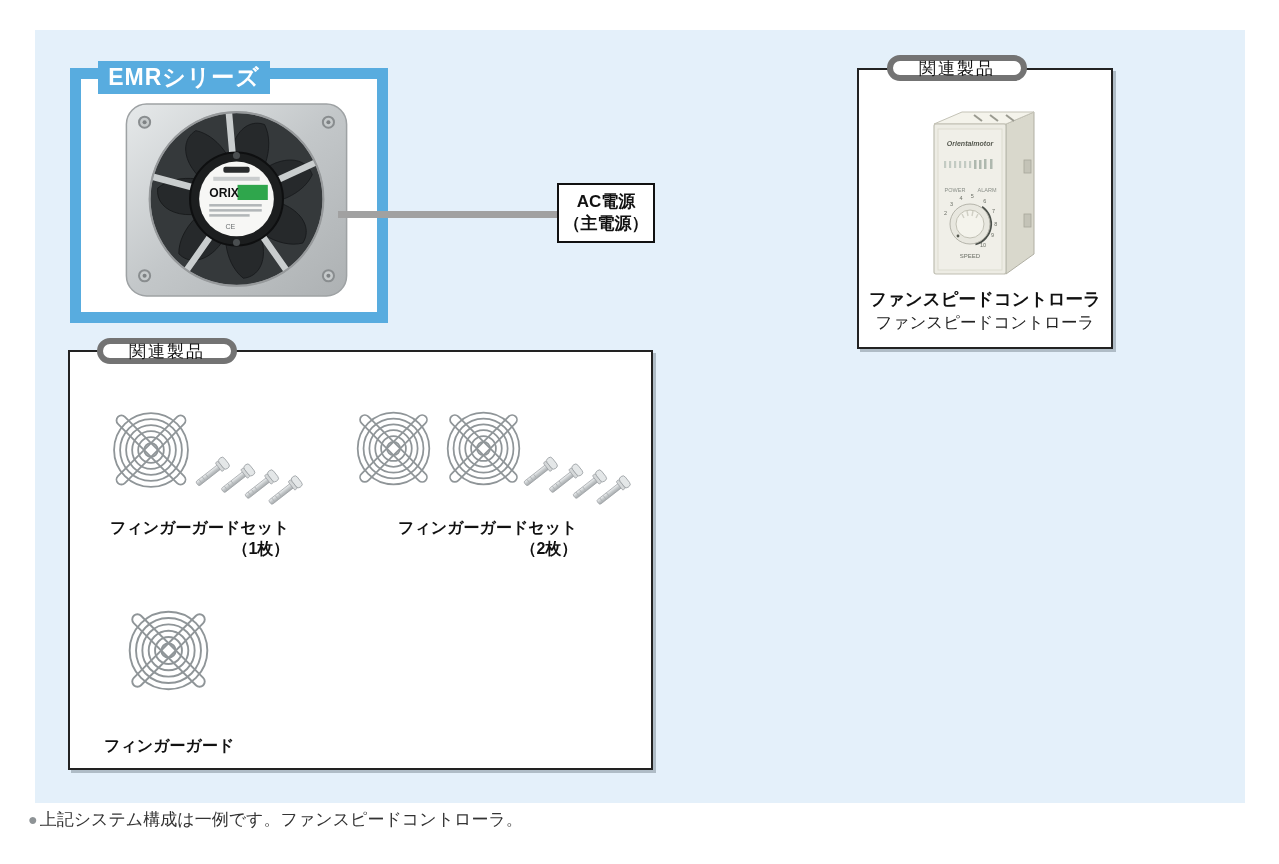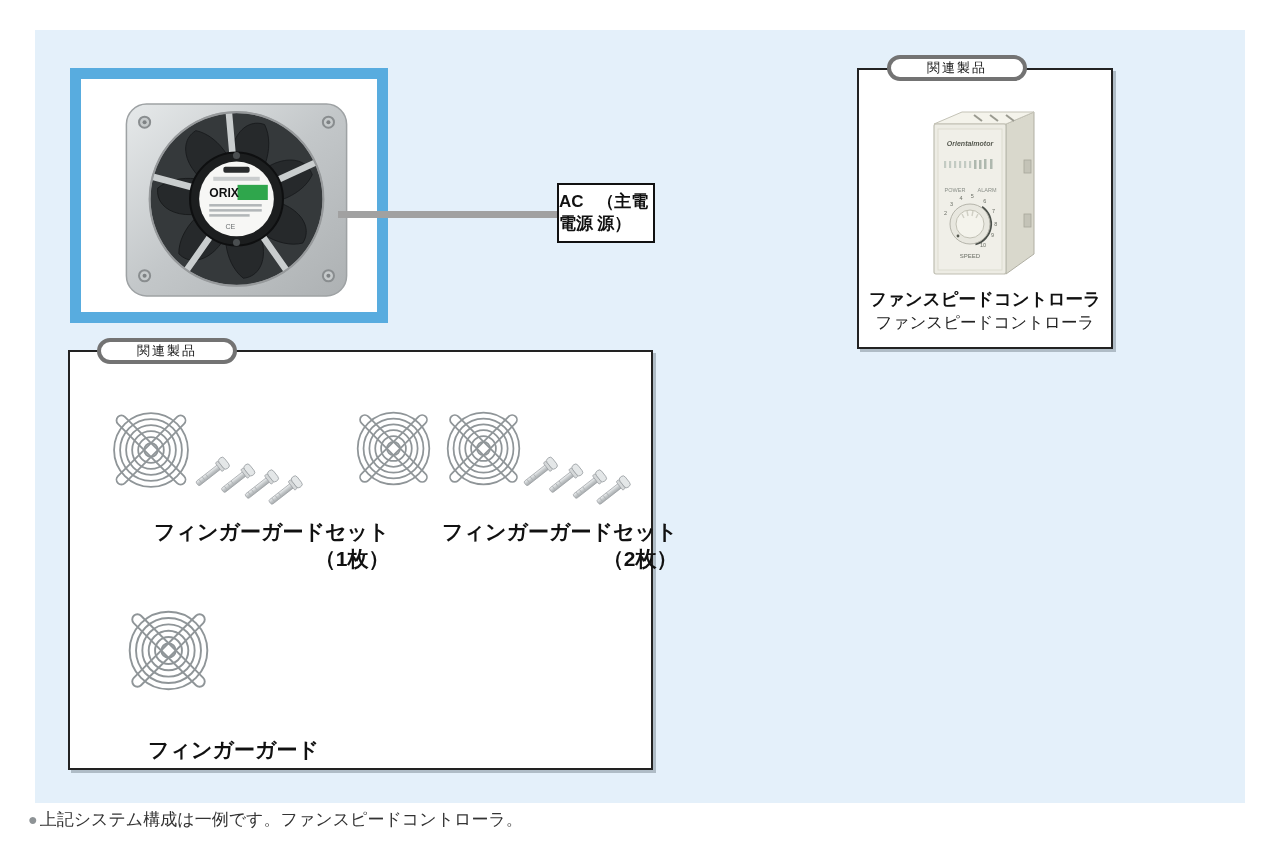--- a/index.html
+++ b/index.html
@@ -14,73 +14,74 @@
   .emr-label { position:absolute; left:98px; top:61px; width:172px; height:33px;
                background:#58ACDF; color:#ffffff; font-size:23px; font-weight:bold;
                display:flex; align-items:center; justify-content:center; z-index:3; letter-spacing:1px; }
   .fan-wrap { position:absolute; left:112px; top:100px; width:248px; height:200px; z-index:2; }
 
   
   .conn-line { position:absolute; left:338px; top:211px; width:221px; height:7px; background:#A1A1A1; z-index:4; }
 
   
   .ac-box { position:absolute; left:557px; top:183px; width:98px; height:60px; background:#ffffff;
-            border:2px solid #111111; z-index:5; display:flex; flex-direction:row;
+            border:2px solid #111111; z-index:5; display:flex; flex-direction:column;
             align-items:center; justify-content:center; font-size:17px; font-weight:bold; color:#111;
             line-height:1.32; }
 
   
   .prod-box { position:absolute; background:#ffffff; border:2px solid #222222;
               box-shadow:3px 3px 0 rgba(95,110,120,0.40); }
   .related-box { left:857px; top:68px; width:256px; height:281px; }
   .periph-box  { left:68px;  top:350px; width:585px; height:420px; }
 
-  .pill { position:absolute; height:26px; background:#ffffff; border:4px solid #737373;
+  .pill { position:absolute; height:26px; background:#ffffff; border:6px solid #737373;
           border-radius:14px; display:flex; align-items:center; justify-content:center;
-          font-size:13px; color:#111; z-index:6; letter-spacing:2px; }
+          font-size:17px; color:#111; z-index:6; letter-spacing:2px; }
   .pill-related { left:887px; top:55px; width:140px; }
   .pill-periph  { left:97px;  top:338px; width:140px; }
 
   .controller-wrap { position:absolute; left:928px; top:102px; width:118px; height:182px; }
 
   .related-name { position:absolute; left:857px; top:287px; width:256px; text-align:center;
                   font-size:17.5px; font-weight:bold; color:#111; }
   .related-note { position:absolute; left:857px; top:312px; width:256px; text-align:center;
                   font-size:16.5px; color:#222; }
 
   
   .guard { position:absolute; }
   .g1  { left:102px; top:392px; width:98px;  height:116px; }
   .g2a { left:346px; top:389px; width:95px;  height:119px; }
   .g2b { left:436px; top:389px; width:95px;  height:119px; }
   .g3  { left:117px; top:591px; width:103px; height:119px; }
   .screws { position:absolute; }
   .s1 { left:193px; top:440px; width:116px; height:72px; }
   .s2 { left:521px; top:440px; width:116px; height:72px; }
 
-  .item-label { position:absolute; font-size:21px; font-weight:bold; color:#111; line-height:1.3;margin-left:44px; }
+  .item-label { position:absolute; font-size:16px; font-weight:bold; color:#111; line-height:1.3; }
   .lbl1 { left:110px; top:518px; }
   .lbl2 { left:398px; top:518px; }
   .lbl3 { left:104px; top:736px; }
   .item-qty { display:block; padding-left:6px;text-align:right; }
 
   
   .footnote { position:absolute; left:28px; top:808px; font-size:17px; color:#333;
               display:flex; align-items:center; gap:2px; }
   .footnote .bullet { color:#8E9396; font-size:16px; line-height:1; }
 
   svg text { font-family:"Liberation Sans", sans-serif; }
 </style>
 </head>
 <body>
 
 <div class="page">
   <div class="panel"></div>
 
   <div class="emr-box"></div>
+  <div class="emr-label">EMRシリーズ</div>
 
   <div class="fan-wrap">
     <svg width="248" height="200" viewBox="0 0 245 198">
       <defs>
         <linearGradient id="metal" x1="0" y1="0" x2="1" y2="1">
           <stop offset="0" stop-color="#E6E9EA"></stop>
           <stop offset="0.5" stop-color="#C3C7C9"></stop>
           <stop offset="1" stop-color="#ADB1B3"></stop>
         </linearGradient>
       </defs>

